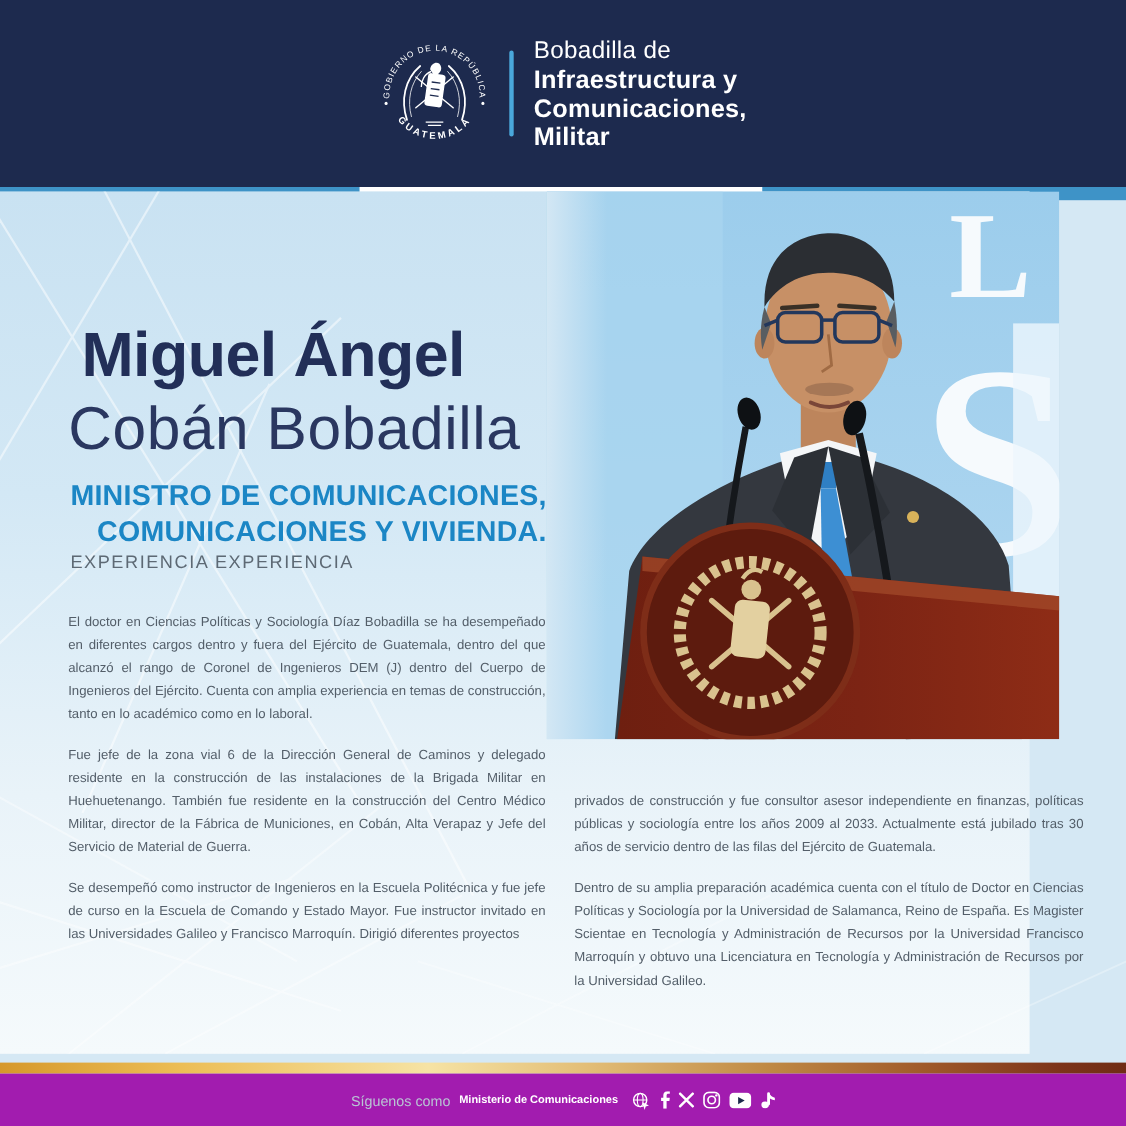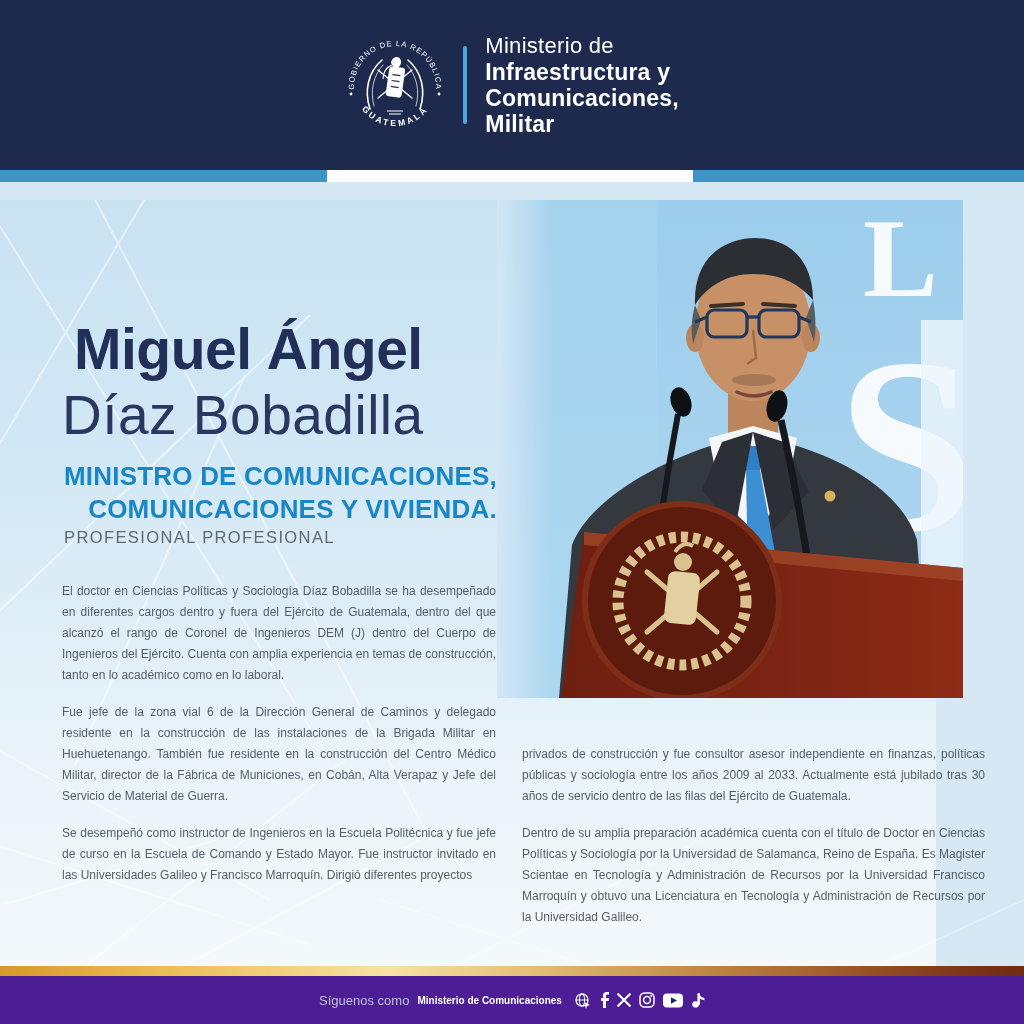--- a/index.html
+++ b/index.html
@@ -15,21 +15,21 @@
   .ministry .light{font-size:22px;font-weight:400;letter-spacing:.3px;}
   .ministry .bold{font-size:23px;font-weight:bold;letter-spacing:.2px;}
 
   
   .substrip{position:absolute;top:170px;left:0;width:1024px;height:12px;display:flex;}
   .substrip .b1{width:327px;background:#3e93c7;}
   .substrip .w{width:366px;background:#ffffff;}
   .substrip .b2{flex:1;background:#3e93c7;}
 
   
-  .content{position:absolute;top:200px;left:0;width:936px;height:784px;
+  .content{position:absolute;top:174px;left:0;width:936px;height:784px;
     background:linear-gradient(180deg,#c9e2f2 0%,#d3e8f5 35%,#e9f3f9 70%,#f5fafc 100%);}
   .bg-lines{position:absolute;inset:0;pointer-events:none;}
 
   .first-name{position:absolute;left:74px;top:116px;margin:0;font-size:57px;font-weight:bold;
     color:#222f58;letter-spacing:-.5px;}
   .last-name{position:absolute;left:62px;top:183px;margin:0;font-size:55px;font-weight:400;
     color:#2a3760;letter-spacing:.5px;}
   .role{position:absolute;left:64px;top:260px;font-size:26px;font-weight:bold;color:#1b86c5;
     line-height:33px;letter-spacing:.2px;text-align:right;}
   .section-heading{position:absolute;left:64px;top:328px;font-size:16.5px;color:#5d6974;
@@ -41,21 +41,21 @@
   .col-right{left:522px;top:544px;width:463px;}
 
   
   .photo{position:absolute;left:497px;top:0;width:466px;height:498px;}
   .photo svg{display:block;}
 
   
   .gold-stripe{position:absolute;top:966px;left:0;width:1024px;height:10px;
     background:linear-gradient(90deg,#d6982b 0%,#ecbd55 16%,#f6e3a4 38%,#e3be77 52%,
       #c08a45 68%,#a05a2a 82%,#7d341a 94%,#6f2c14 100%);}
-  .footer{position:absolute;top:976px;left:0;width:1024px;height:48px;background:#4c1d95;
+  .footer{position:absolute;top:976px;left:0;width:1024px;height:48px;background:#a21caf;
     display:flex;align-items:center;justify-content:center;gap:8px;}
   .footer .follow{color:#b9c4d4;font-size:13px;}
   .footer .account{color:#ffffff;font-size:10px;font-weight:bold;margin-right:4px;}
   .social{display:flex;align-items:center;gap:8px;}
   .social svg{display:block;}
 </style>
 </head>
 <body>
 
 <div class="canvas">
@@ -89,21 +89,21 @@
         <line x1="-4" y1="2" x2="4" y2="2" stroke="#1d2a4e" stroke-width="1.2"></line>
       </g>
       <path d="M -4,-22 c 1,-7 9,-8 10,-2 c 1,5 -4,6 -5,10 z" fill="#ffffff"></path>
       <path d="M -3,-20 c -6,2 -9,8 -9,14" stroke="#ffffff" stroke-width="1.2" fill="none"></path>
       <path d="M -8,26 L 8,26 M -6,29 L 6,29" stroke="#ffffff" stroke-width="1.2"></path>
     </svg>
 
     <div class="hdr-divider"></div>
 
     <div class="ministry">
-      <div class="light">Ministerio de</div>
+      <div class="light">Bobadilla de</div>
       <div class="bold">Infraestructura y</div>
       <div class="bold">Comunicaciones,</div>
       <div class="bold">Militar</div>
     </div>
   </header>
 
   <div class="substrip">
     <span class="b1"></span>
     <span class="w"></span>
     <span class="b2"></span>
@@ -127,28 +127,28 @@
         <path d="M 150,784 L 420,640"></path>
       </g>
       <g stroke="#ffffff" stroke-width="1.6" opacity="0.3" fill="none">
         <path d="M 420,784 L 700,640"></path>
         <path d="M 380,700 L 650,784"></path>
         <path d="M 840,784 L 1024,700"></path>
       </g>
     </svg>
 
     <h1 class="first-name">Miguel Ángel</h1>
-    <h2 class="last-name">Díaz Bobadilla</h2>
+    <h2 class="last-name">Cobán Bobadilla</h2>
 
     <div class="role">
       <div>MINISTRO DE COMUNICACIONES,</div>
       <div>COMUNICACIONES Y VIVIENDA.</div>
     </div>
 
-    <div class="section-heading">PROFESIONAL PROFESIONAL</div>
+    <div class="section-heading">EXPERIENCIA EXPERIENCIA</div>
 
     <div class="col col-left">
       <p>El doctor en Ciencias Políticas y Sociología Díaz Bobadilla se ha desempeñado en diferentes cargos dentro y fuera del Ejército de Guatemala, dentro del que alcanzó el rango de Coronel de Ingenieros DEM (J) dentro del Cuerpo de Ingenieros del Ejército. Cuenta con amplia experiencia en temas de construcción, tanto en lo académico como en lo laboral.</p>
       <p>Fue jefe de la zona vial 6 de la Dirección General de Caminos y delegado residente en la construcción de las instalaciones de la Brigada Militar en Huehuetenango. También fue residente en la construcción del Centro Médico Militar, director de la Fábrica de Municiones, en Cobán, Alta Verapaz y Jefe del Servicio de Material de Guerra.</p>
       <p>Se desempeñó como instructor de Ingenieros en la Escuela Politécnica y fue jefe de curso en la Escuela de Comando y Estado Mayor. Fue instructor invitado en las Universidades Galileo y Francisco Marroquín. Dirigió diferentes proyectos</p>
     </div>
 
     <div class="col col-right">
       <p>privados de construcción y fue consultor asesor independiente en finanzas, políticas públicas y sociología entre los años 2009 al 2033. Actualmente está jubilado tras 30 años de servicio dentro de las filas del Ejército de Guatemala.</p>
       <p>Dentro de su amplia preparación académica cuenta con el título de Doctor en Ciencias Políticas y Sociología por la Universidad de Salamanca, Reino de España. Es Magister Scientae en Tecnología y Administración de Recursos por la Universidad Francisco Marroquín y obtuvo una Licenciatura en Tecnología y Administración de Recursos por la Universidad Galileo.</p>

